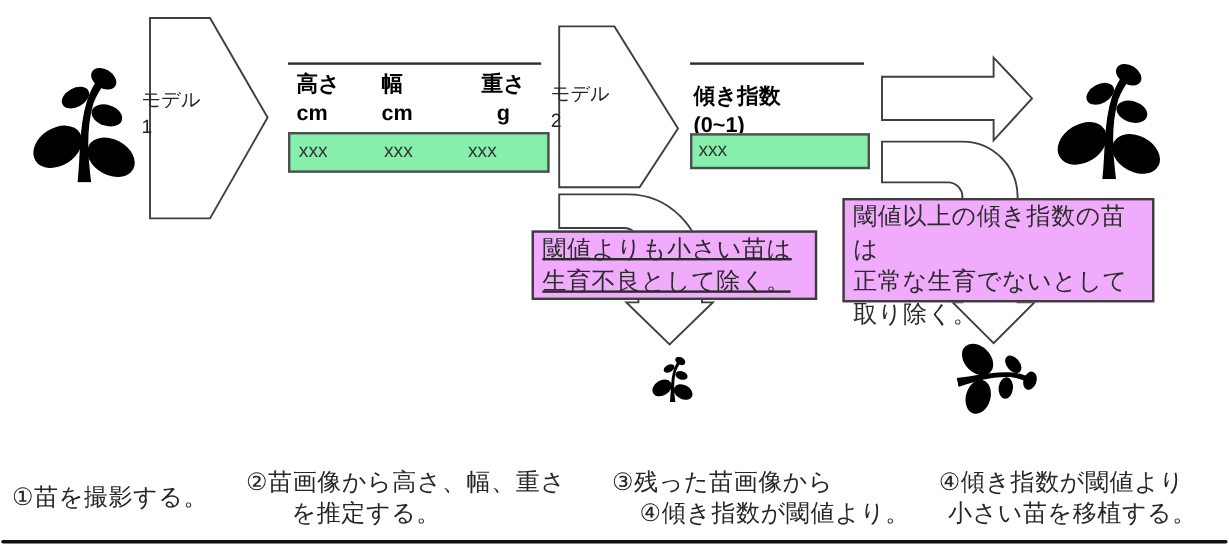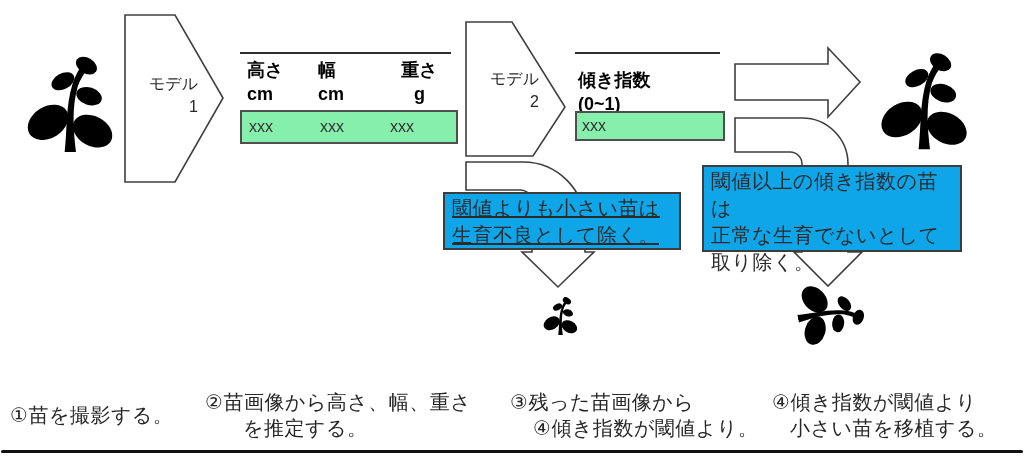--- a/index.html
+++ b/index.html
@@ -4,33 +4,33 @@
 <style>
   html,body{margin:0;padding:0;background:#ffffff;}
   .canvas{
     position:relative;width:1024px;height:457px;background:#ffffff;
     font-family:"Liberation Sans","DejaVu Sans",sans-serif;color:#1a1a1a;overflow:hidden;
   }
   .shapes{position:absolute;left:0;top:0;width:1024px;height:457px;z-index:1;}
   .shapes path{fill:#ffffff;stroke:#3f3f3f;stroke-width:1.6;}
   .plant{position:absolute;z-index:2;}
   .pent-label{
-    position:absolute;z-index:3;width:80px;text-align:right;
+    position:absolute;z-index:3;width:80px;text-align:left;
     font-size:16px;line-height:23px;color:#262626;
   }
   .tline{position:absolute;z-index:3;border-top:2px solid #2e2e2e;}
   .thead{position:absolute;z-index:3;display:flex;font-weight:bold;font-size:18px;line-height:24px;color:#000;}
   .thead .cell{flex:none;}
   .grayrow{
     position:absolute;z-index:3;background:#86efac;border:2px solid #4e4e4e;
     display:flex;align-items:center;font-size:16px;color:#333;
   }
   .grayrow .cell{flex:none;}
   .note{
-    position:absolute;z-index:4;background:#0ea5e9;border:2px solid #3d3d3d;
+    position:absolute;z-index:4;background:#f0abfc;border:2px solid #3d3d3d;
     font-size:20px;line-height:27px;letter-spacing:0.5px;color:#2b2b2b;padding:1px 7px;
   }
   .caption{position:absolute;z-index:3;font-size:20px;line-height:26px;letter-spacing:0.5px;color:#262626;white-space:nowrap;}
   .bottom-rule{position:absolute;z-index:5;left:1px;top:450px;width:1022px;height:3px;background:#111;border-radius:2px;}
   .hidden-defs{position:absolute;width:0;height:0;overflow:hidden;}
 </style>
 </head>
 <body>
 
 <svg class="hidden-defs" aria-hidden="true">
@@ -132,19 +132,19 @@
     <div>①苗を撮影する。</div>
   </div>
   <div class="caption" style="left:205px;top:389px;">
     <div>②苗画像から高さ、幅、重さ</div>
     <div style="padding-left:38px;">を推定する。</div>
   </div>
   <div class="caption" style="left:510px;top:389px;">
     <div>③残った苗画像から</div>
     <div style="padding-left:23px;">④傾き指数が閾値より。</div>
   </div>
-  <div class="caption" style="left:772px;top:389px;">
+  <div class="caption" style="left:772px;top:389px;text-align:center;">
     <div>④傾き指数が閾値より</div>
     <div style="padding-left:18px;">小さい苗を移植する。</div>
   </div>
 
   <div class="bottom-rule"></div>
 </div>
 
 </body></html>

